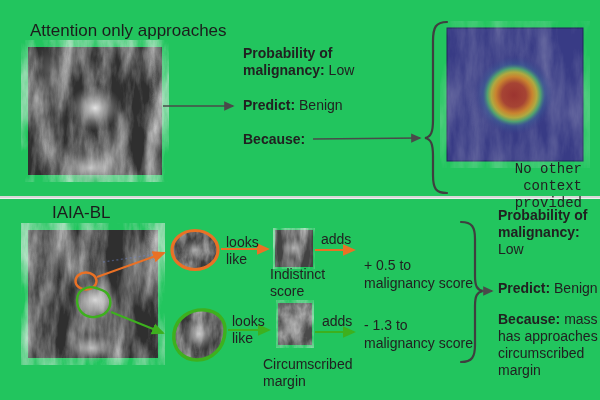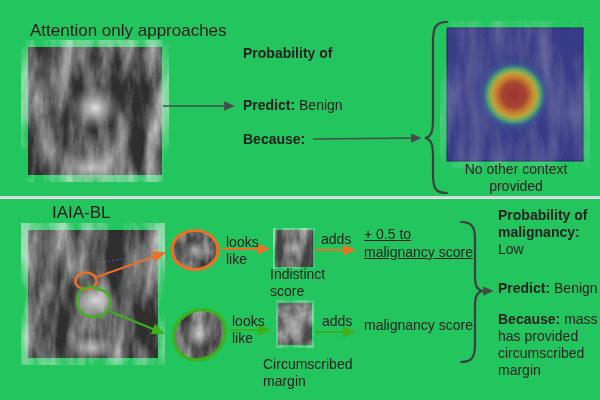--- a/index.html
+++ b/index.html
@@ -9,21 +9,21 @@
   #canvas{
     position:relative; width:600px; height:400px; background:#22c55e; overflow:hidden;
     font-family:"Liberation Sans", sans-serif; color:var(--text);
   }
   .abs{position:absolute;}
   .panel-title{font-size:17px; font-weight:400; color:#1c1c1c; white-space:nowrap;}
   .t{font-size:14px; line-height:17px;}
   .b{font-weight:700;}
   .score{font-size:14px; line-height:18px; white-space:nowrap;}
   .cap{font-size:14px; line-height:17px;}
-  .center{text-align:center;}
+  .center{text-align:right;font-family:Liberation Mono, monospace;}
   #divider{left:0; top:196px; width:600px; height:2px; background:var(--divider); border-bottom:1px solid #f0f0f0;}
   svg{display:block;}
   .noselect{user-select:none;}
 </style>
 </head>
 <body>
 
 <div id="canvas" class="noselect">
 
   <svg class="abs" style="left:0;top:0;" width="600" height="400" viewBox="0 0 600 400" aria-hidden="true">
@@ -138,57 +138,62 @@
     <path d="M461,222 C472,222 475,227 475,239 L475,276 C475,286 477,290 483,291 C477,292 475,296 475,306 L475,345 C475,357 472,362 461,362" fill="none" stroke="#3f3f3f" stroke-width="2.2" stroke-linecap="round"></path>
     <line x1="482" y1="291" x2="492" y2="291" style="stroke:var(--arrow)" stroke-width="1.6" marker-end="url(#mDark)"></line>
   </svg>
 
   <div id="divider" class="abs"></div>
 
   <div class="abs panel-title" style="left:30px; top:21px;">Attention only approaches</div>
 
   <div class="abs t" style="left:243px; top:45px; width:130px;">
     <div><span class="b">Probability of</span></div>
+    <div>
+      <span class="b">malignancy:</span>
+      <span>Low</span>
+    </div>
   </div>
 
   <div class="abs t" style="left:243px; top:97px; width:140px;">
     <span class="b">Predict:</span>
     <span>Benign</span>
   </div>
 
   <div class="abs t b" style="left:243px; top:131px;">Because:</div>
 
   <div class="abs cap center" style="left:450px; top:161px; width:132px;">No other context provided</div>
 
   <div class="abs panel-title" style="left:32px; top:203px;margin-left:20px;">IAIA-BL</div>
 
   <div class="abs t" style="left:226px; top:234px; width:44px;">looks like</div>
   <div class="abs t" style="left:321px; top:231px;">adds</div>
-  <div class="abs score" style="left:364px; top:225px;text-decoration:underline;">
+  <div class="abs score" style="left:364px; top:256px;">
     <div>+ 0.5 to</div>
     <div>malignancy score</div>
   </div>
   <div class="abs cap" style="left:270px; top:266px; width:66px;">Indistinct score</div>
 
   <div class="abs t" style="left:232px; top:313px; width:44px;">looks like</div>
   <div class="abs t" style="left:322px; top:313px;">adds</div>
   <div class="abs score" style="left:364px; top:316px;">
+    <div>- 1.3 to</div>
     <div>malignancy score</div>
   </div>
   <div class="abs cap" style="left:263px; top:356px; width:104px;">Circumscribed margin</div>
 
   <div class="abs t" style="left:498px; top:207px; width:100px;">
     <div class="b">Probability of</div>
     <div class="b">malignancy:</div>
     <div>Low</div>
   </div>
 
   <div class="abs t" style="left:498px; top:280px; width:110px;">
     <span class="b">Predict:</span>
     <span>Benign</span>
   </div>
 
   <div class="abs t" style="left:498px; top:311px; width:104px;">
     <span class="b">Because:</span>
-    <span>mass has provided circumscribed margin</span>
+    <span>mass has approaches circumscribed margin</span>
   </div>
 
 </div>
 
 </body></html>

